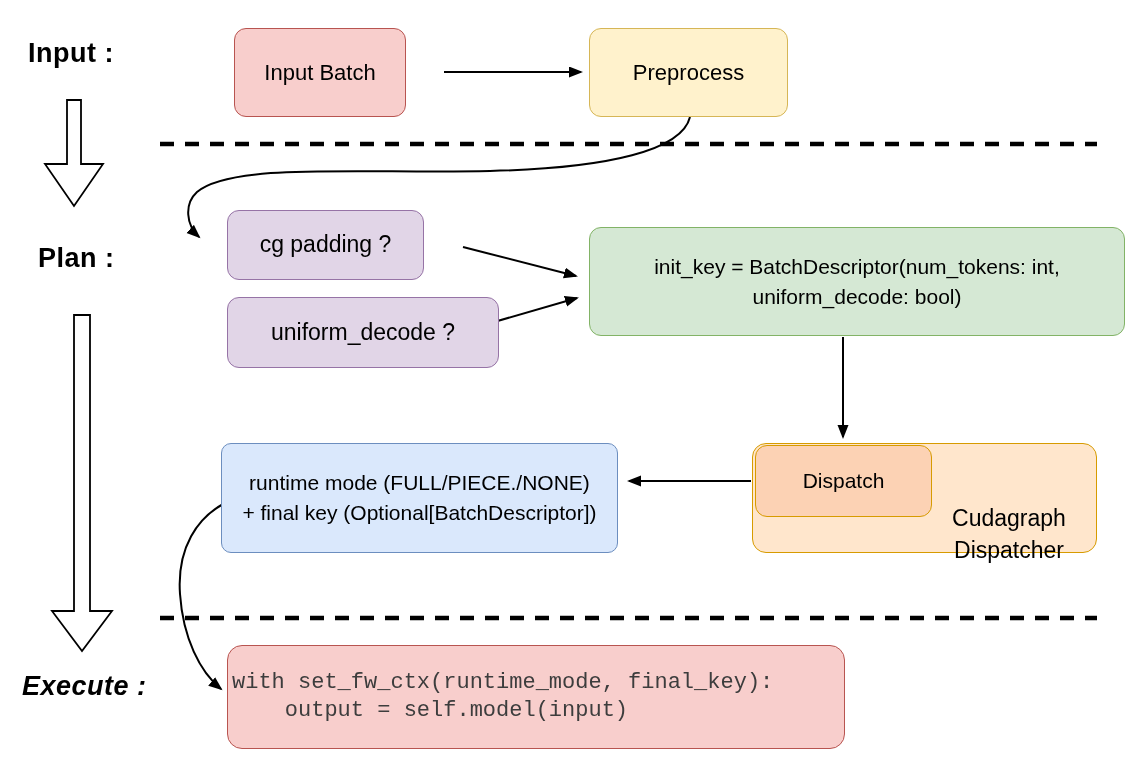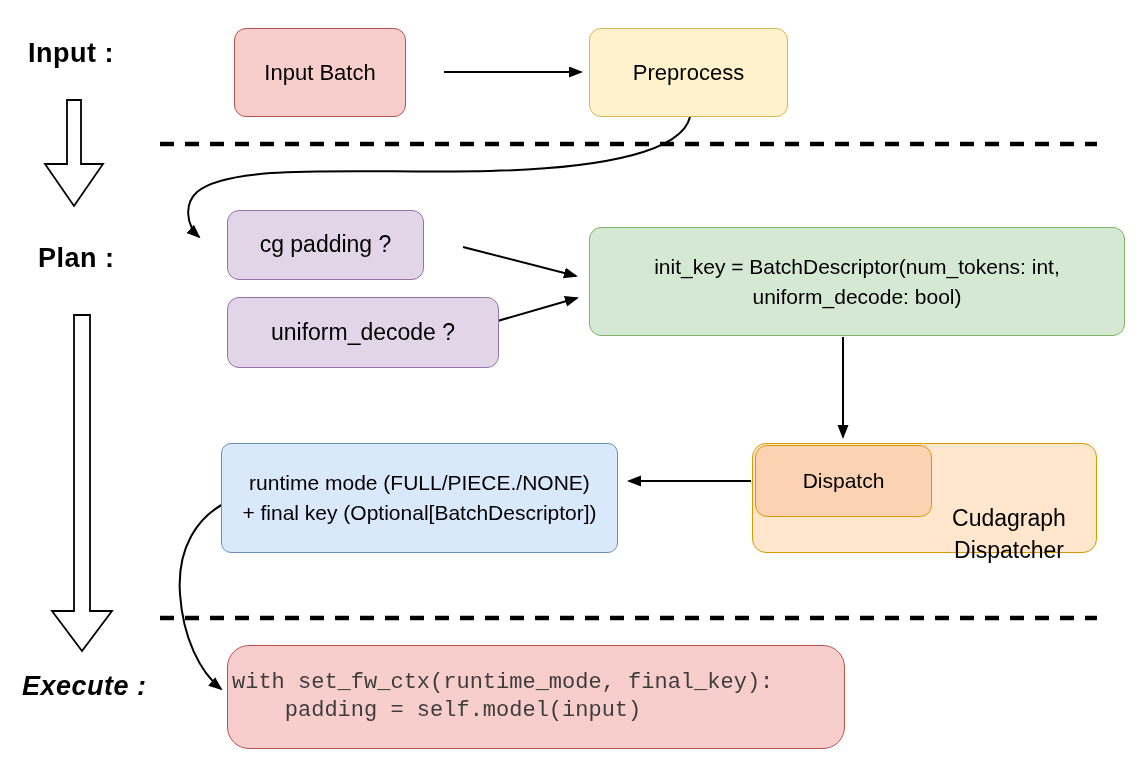--- a/index.html
+++ b/index.html
@@ -27,21 +27,21 @@
   .box-cudagraph     { left:752px; top:443px; width:345px; height:110px; background:#ffe6cc; border-color:#d79b00; border-radius:14px; }
   .cudagraph-label {
     position:absolute; right:2px; top:0; width:170px; height:100%;
     display:flex; flex-direction:column; align-items:center; justify-content:center;
     font-size:23px; line-height:1.4;margin-top:36px;
   }
   .box-dispatch      { left:755px; top:445px; width:177px; height:72px;  background:#fcd2b4; border-color:#d79b00; font-size:21px; z-index:3; }
   .box-runtime       { left:221px; top:443px; width:397px; height:110px; background:#dae8fc; border-color:#6c8ebf; font-size:21px; line-height:1.45; border-radius:10px; }
   .box-code {
     left:227px; top:645px; width:618px; height:104px;
-    background:#f8cecc; border-color:#b85450; border-radius:22px;
+    background:#f8cecc; border-color:#b85450; border-radius:15px;
     align-items:flex-start; justify-content:center; text-align:center;
     font-family:"Liberation Mono", monospace; font-size:22px; line-height:28px;
     color:#3d3d3d; padding-left:4px;
   }
   .pre { white-space:pre; }
 </style>
 </head>
 <body>
 
 <div class="canvas">
@@ -104,16 +104,16 @@
     <span>Dispatch</span>
   </div>
 
   <div class="box box-runtime">
     <span>runtime mode (FULL/PIECE./NONE)</span>
     <span>+ final key (Optional[BatchDescriptor])</span>
   </div>
 
   <div class="box box-code">
     <div class="pre">with set_fw_ctx(runtime_mode, final_key):</div>
-    <div class="pre">    padding = self.model(input)</div>
+    <div class="pre">    output = self.model(input)</div>
   </div>
 
 </div>
 
 </body></html>

